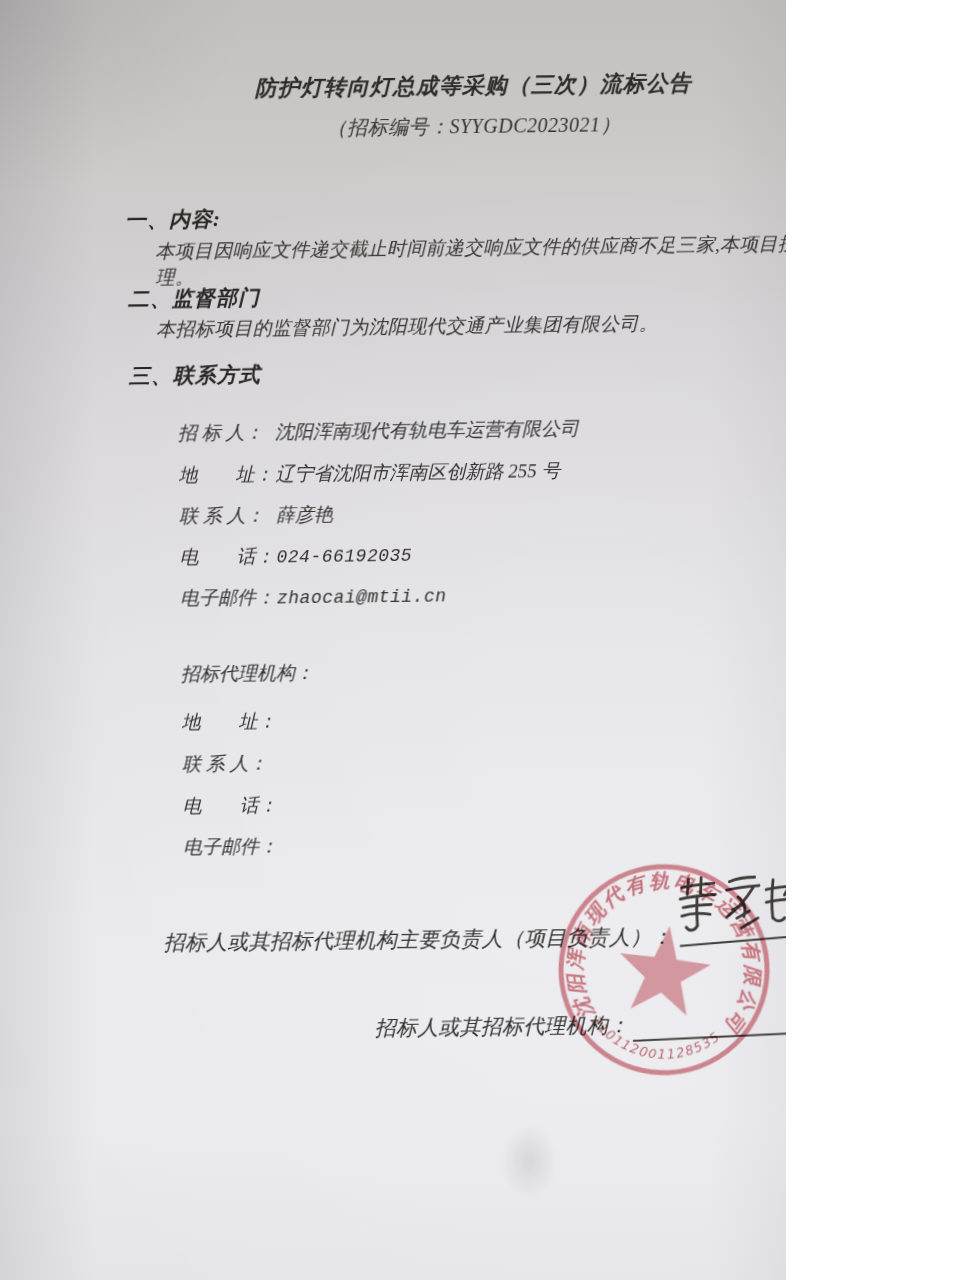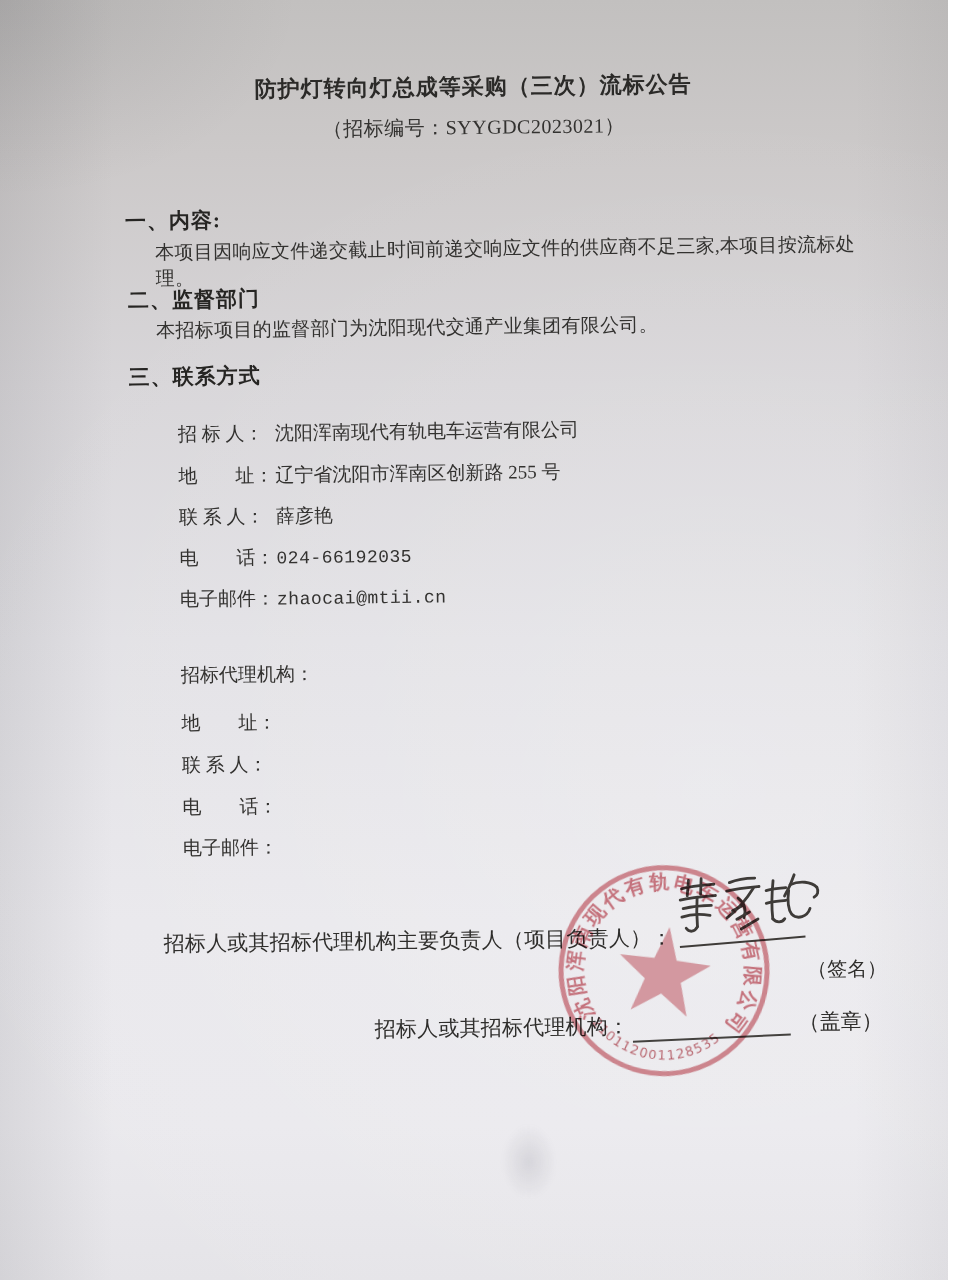--- a/index.html
+++ b/index.html
@@ -2,26 +2,27 @@
 <html><head>
 <meta charset="utf-8">
 <style>
   html,body{margin:0;padding:0;}
   body{
     width:960px;height:1280px;overflow:hidden;
     font-family:"Liberation Serif","DejaVu Serif",serif;
     color:#2e2d2b;
   }
   .photo{
-    position:relative;width:948px;height:1280px;overflow:hidden;
+    position:relative;width:786px;height:1280px;overflow:hidden;
     background:
       radial-gradient(45% 22% at 0% 0%, rgba(50,50,55,.10), rgba(50,50,55,0) 70%),
       radial-gradient(140% 90% at 75% 62%, rgba(255,255,255,.22), rgba(255,255,255,0) 60%),
       linear-gradient(90deg, rgba(60,60,65,.10), rgba(60,60,65,0) 12%, rgba(60,60,65,0) 90%, rgba(60,60,65,.05)),
       linear-gradient(180deg,#c2c0bf 0%,#ccc9c9 12%,#d8d6d9 30%,#e2e1e5 50%,#e9e8ec 72%,#eae9ed 88%,#e5e4e8 100%);
+    font-style: italic;
   }
   .content{position:absolute;inset:0;transform:rotate(-0.7deg);}
   .abs{position:absolute;}
   .title{
     top:72px;left:0;width:960px;text-align:center;
     font-size:22px;font-weight:700;letter-spacing:1px;color:#2b2a28;
   }
   .subtitle{
     top:114px;left:0;width:960px;text-align:center;
     font-size:20px;letter-spacing:.5px;color:#333230;

